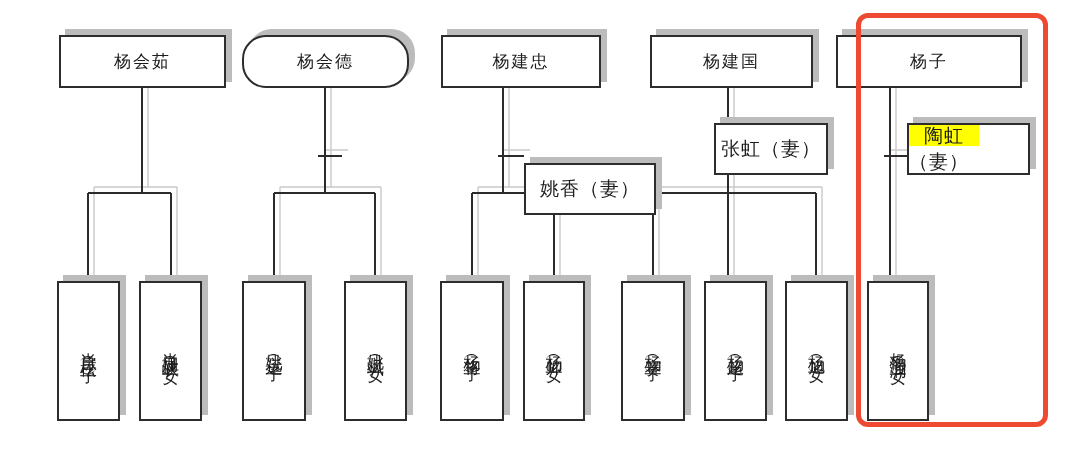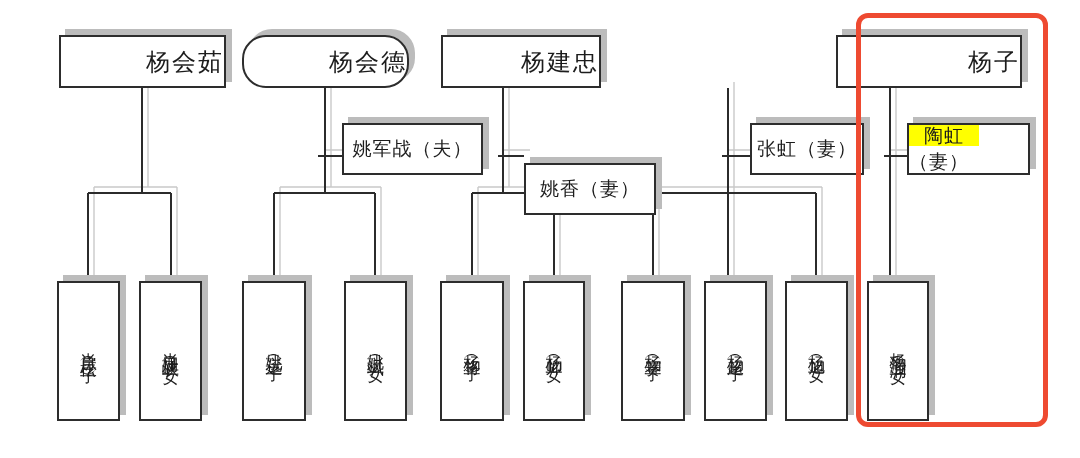--- a/index.html
+++ b/index.html
@@ -6,21 +6,21 @@
   .canvas{
     position:relative;width:1080px;height:458px;background:#ffffff;overflow:hidden;
     font-family:"Liberation Serif","DejaVu Serif",serif;color:#1c1c1c;
   }
   svg.connectors{position:absolute;left:0;top:0;z-index:1;}
   .box{
     position:absolute;background:#ffffff;border:2px solid #2d2d2d;
     box-shadow:6px -6px 0 0 #bcbcbc;box-sizing:border-box;
     display:flex;align-items:center;justify-content:center;z-index:2;
   }
-  .top-row{top:35px;height:53px;font-size:24px;letter-spacing:2px;justify-content:flex-end;}
+  .top-row{top:35px;height:53px;font-size:17px;letter-spacing:2px;}
   .spouse-row{top:123px;height:52px;font-size:19px;letter-spacing:1px;}
   .child-row{top:281px;height:140px;}
   .vtext{
     writing-mode:vertical-rl;text-orientation:mixed;
     font-size:17px;letter-spacing:4px;line-height:1;
   }
   mark{background:#ffff00;color:inherit;padding:0 15px;}
   .red-frame{
     position:absolute;left:856px;top:13px;width:192px;height:414px;
     border:5px solid #ee4a31;border-radius:12px;box-sizing:border-box;
@@ -49,31 +49,31 @@
 
   <div class="box top-row" style="left:59px;width:167px;">
     <span>杨会茹</span>
   </div>
   <div class="box top-row" style="left:242px;width:167px;border-radius:24px;">
     <span>杨会德</span>
   </div>
   <div class="box top-row" style="left:441px;width:160px;">
     <span>杨建忠</span>
   </div>
+  <div class="box top-row" style="left:650px;width:163px;">
+    <span>杨建国</span>
+  </div>
   <div class="box top-row" style="left:836px;width:186px;">
     <span>杨子</span>
   </div>
 
-  <div class="box spouse-row" style="left:342px;width:141px;">
-    <span>姚军战（夫）</span>
-  </div>
   <div class="box spouse-row" style="left:524px;width:132px;margin-top:40px;">
     <span>姚香（妻）</span>
   </div>
-  <div class="box spouse-row" style="left:750px;width:114px;">
+  <div class="box spouse-row" style="left:714px;width:114px;">
     <span>张虹（妻）</span>
   </div>
   <div class="box spouse-row" style="left:907px;width:123px;">
     <span><mark>陶虹</mark><span>（妻）</span></span>
   </div>
 
   <div class="box child-row" style="left:57px;width:63px;">
     <span class="vtext">肖岸松（子）</span>
   </div>
   <div class="box child-row" style="left:139px;width:63px;">

